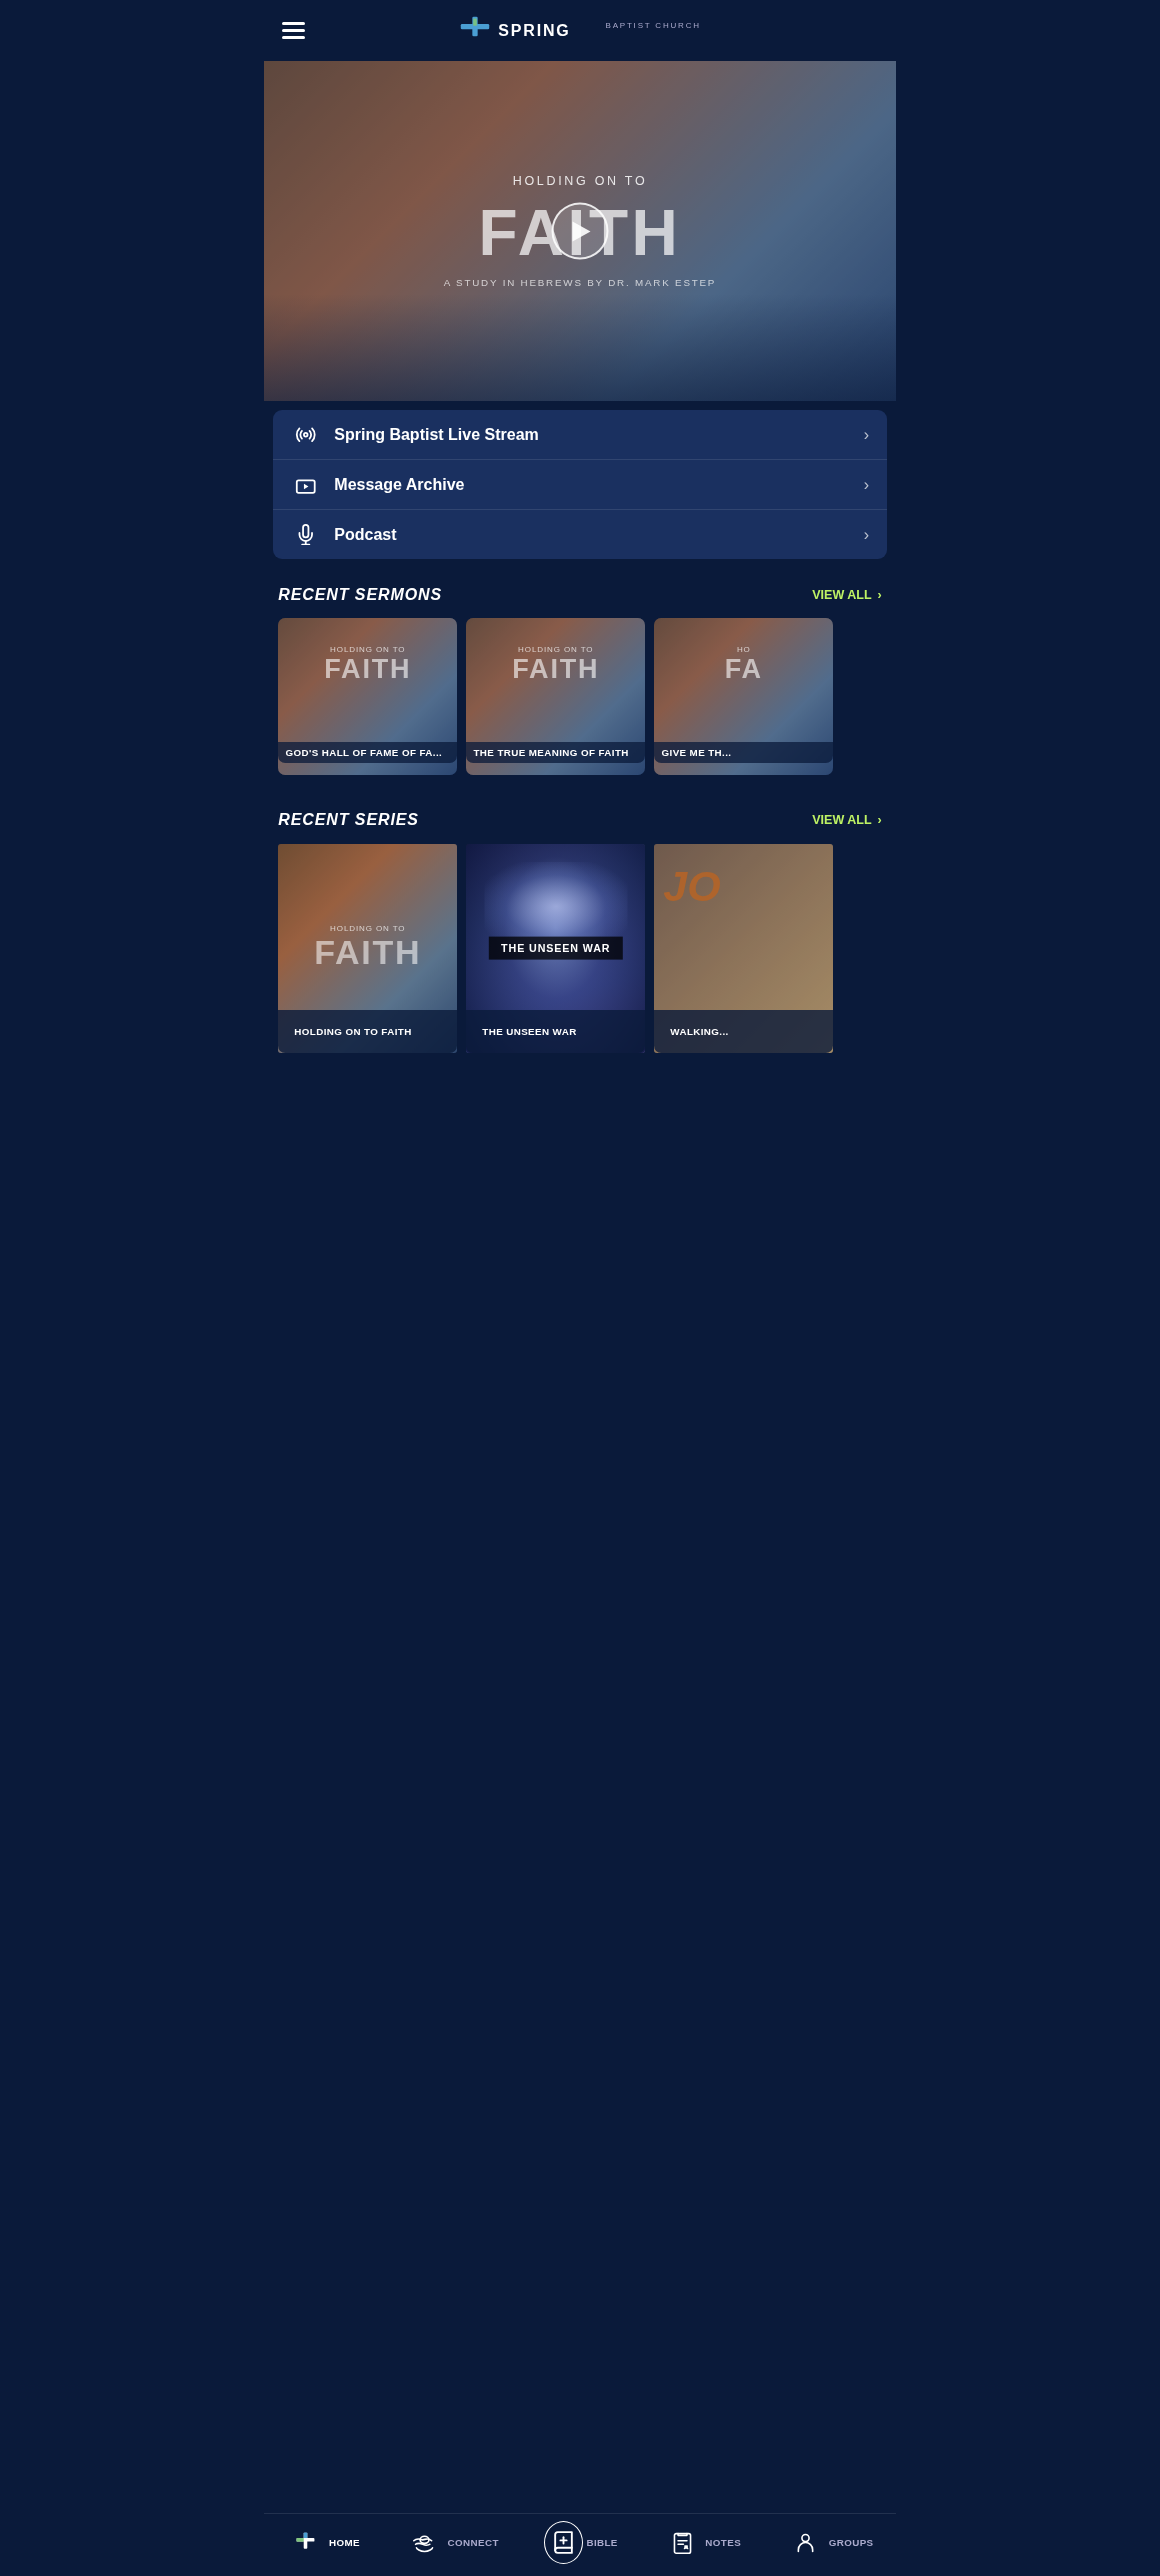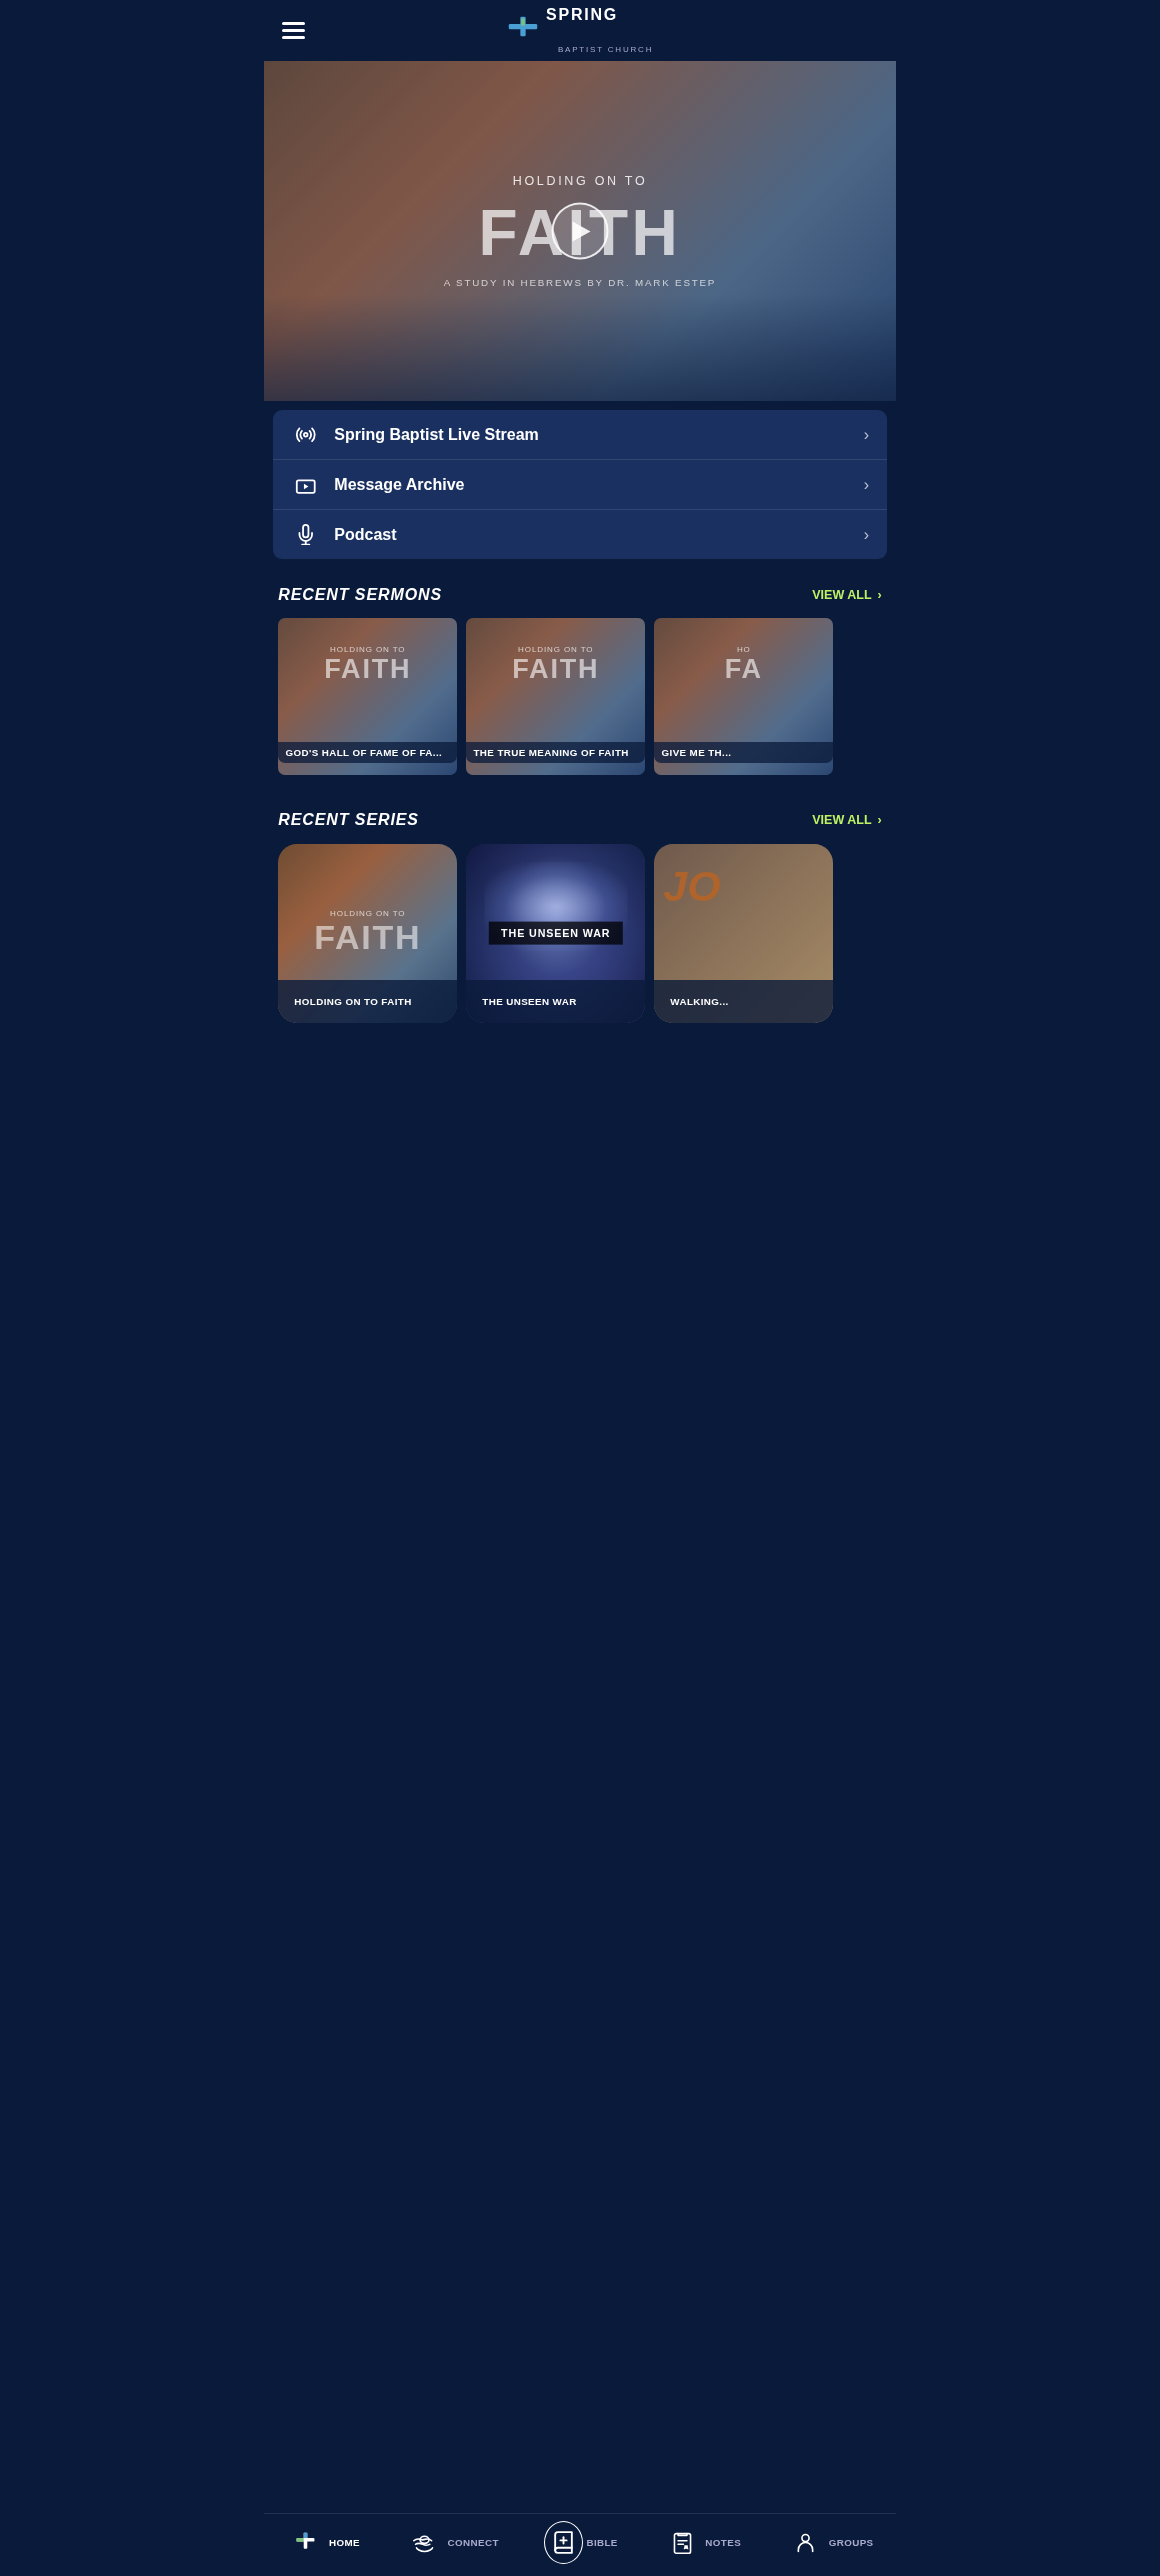--- a/index.html
+++ b/index.html
@@ -45,21 +45,21 @@
       display: flex;
       align-items: center;
       gap: 7.2px;
     }
     .logo-cross {
       width: 32px;
       height: 32px;
     }
     .logo-text {
       display: flex;
-      flex-direction: column;
+      flex-direction: row;
       line-height: 1.1;
       gap: 23px;
     }
     .logo-text .spring {
       font-size: 16px;
       font-weight: 800;
       letter-spacing: 1.8px;
       color: #ffffff;
     }
     .logo-text .baptist-church {
@@ -275,22 +275,22 @@
       position: absolute;
       bottom: 12px;
       left: 0;
       right: 0;
     }
 
     
     .series-card {
       flex-shrink: 0;
       width: 179px;
-      height: 179px;
-      border-radius: 19px;
+      height: 209px;
+      border-radius: 3px;
       overflow: hidden;
       position: relative;
       cursor: pointer;
     }
     .series-card .card-bg {
       position: absolute;
       inset: 0;
     }
     .series-faith .card-bg {
       background: linear-gradient(135deg, #8b6040 0%, #c07850 30%, #7090b0 70%, #3a5a8a 100%);

